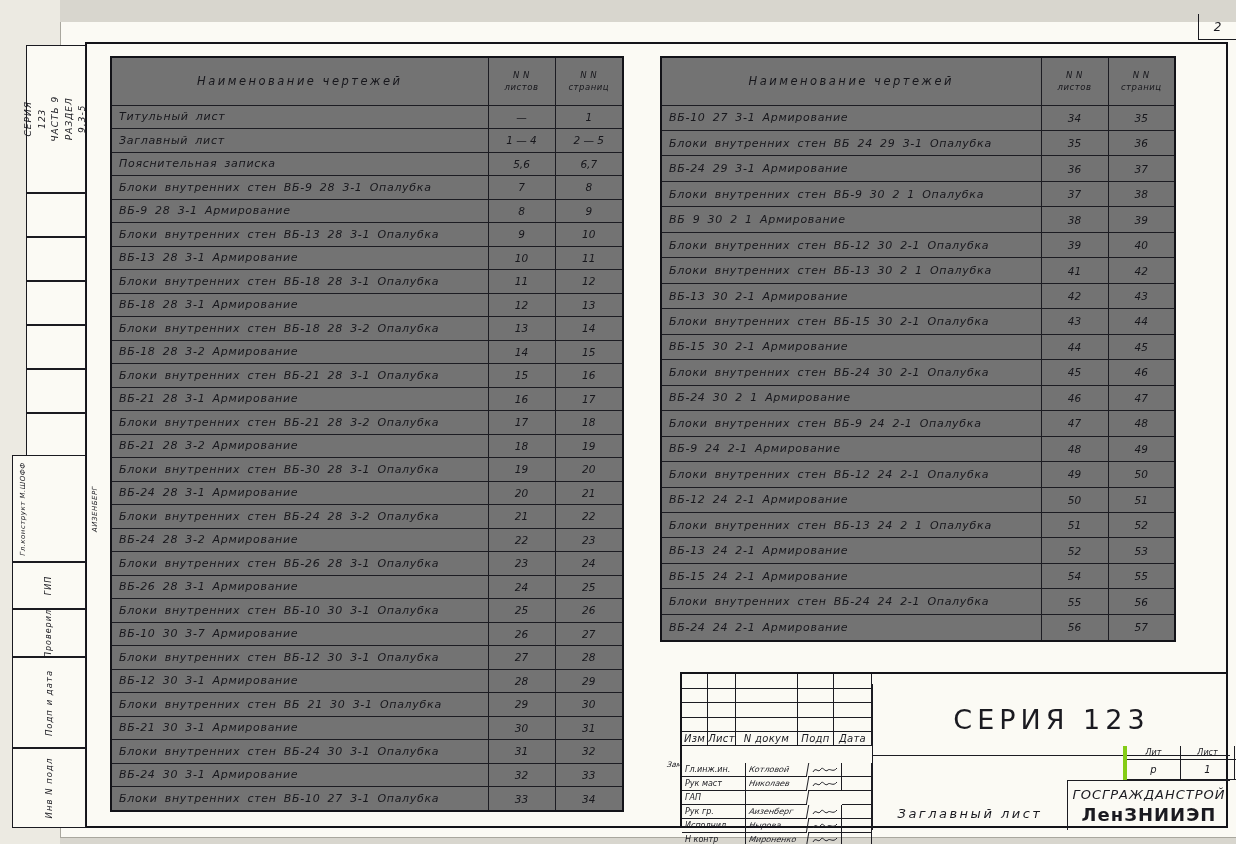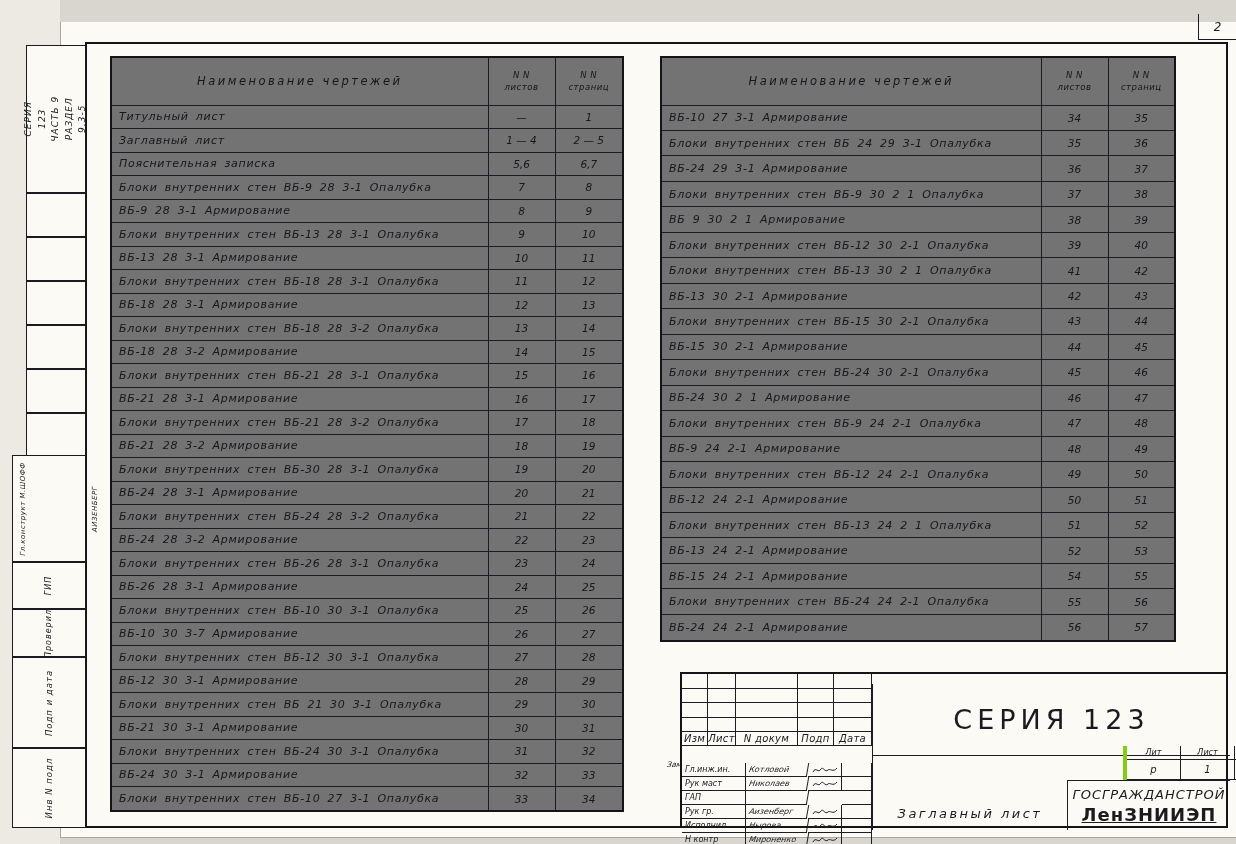--- a/index.html
+++ b/index.html
@@ -123,21 +123,21 @@
     display:flex; align-items:center; justify-content:center;
     font-size:8px; font-style:italic;
   }
   .tb-lit .lit-val { font-size:10px; }
   .tb-org {
     left:385px; top:106px; width:163px; height:50px;
     border-left:1px solid #1c1c22; border-top:1px solid #1c1c22;
     display:flex; flex-direction:column; align-items:center; justify-content:center; gap:2px;
   }
   .org-small { font-size:13px; letter-spacing:1px; font-style:italic; text-transform:uppercase; }
-  .org-name  { font-size:18px; font-weight:bold; letter-spacing:1px;text-decoration:underline; }
+  .org-name  { font-size:18px; font-weight:bold; letter-spacing:1px; }
   .zam-note { left:-15px; top:86px; font-size:7.5px; font-style:italic; transform:skewX(-8deg); }
   .hand { transform:skewX(-10deg); display:inline-block; }
 </style>
 </head>
 <body>
 
 <div class="paper-left"></div>
 <div class="paper"></div>
 
 <div class="corner-cell">

